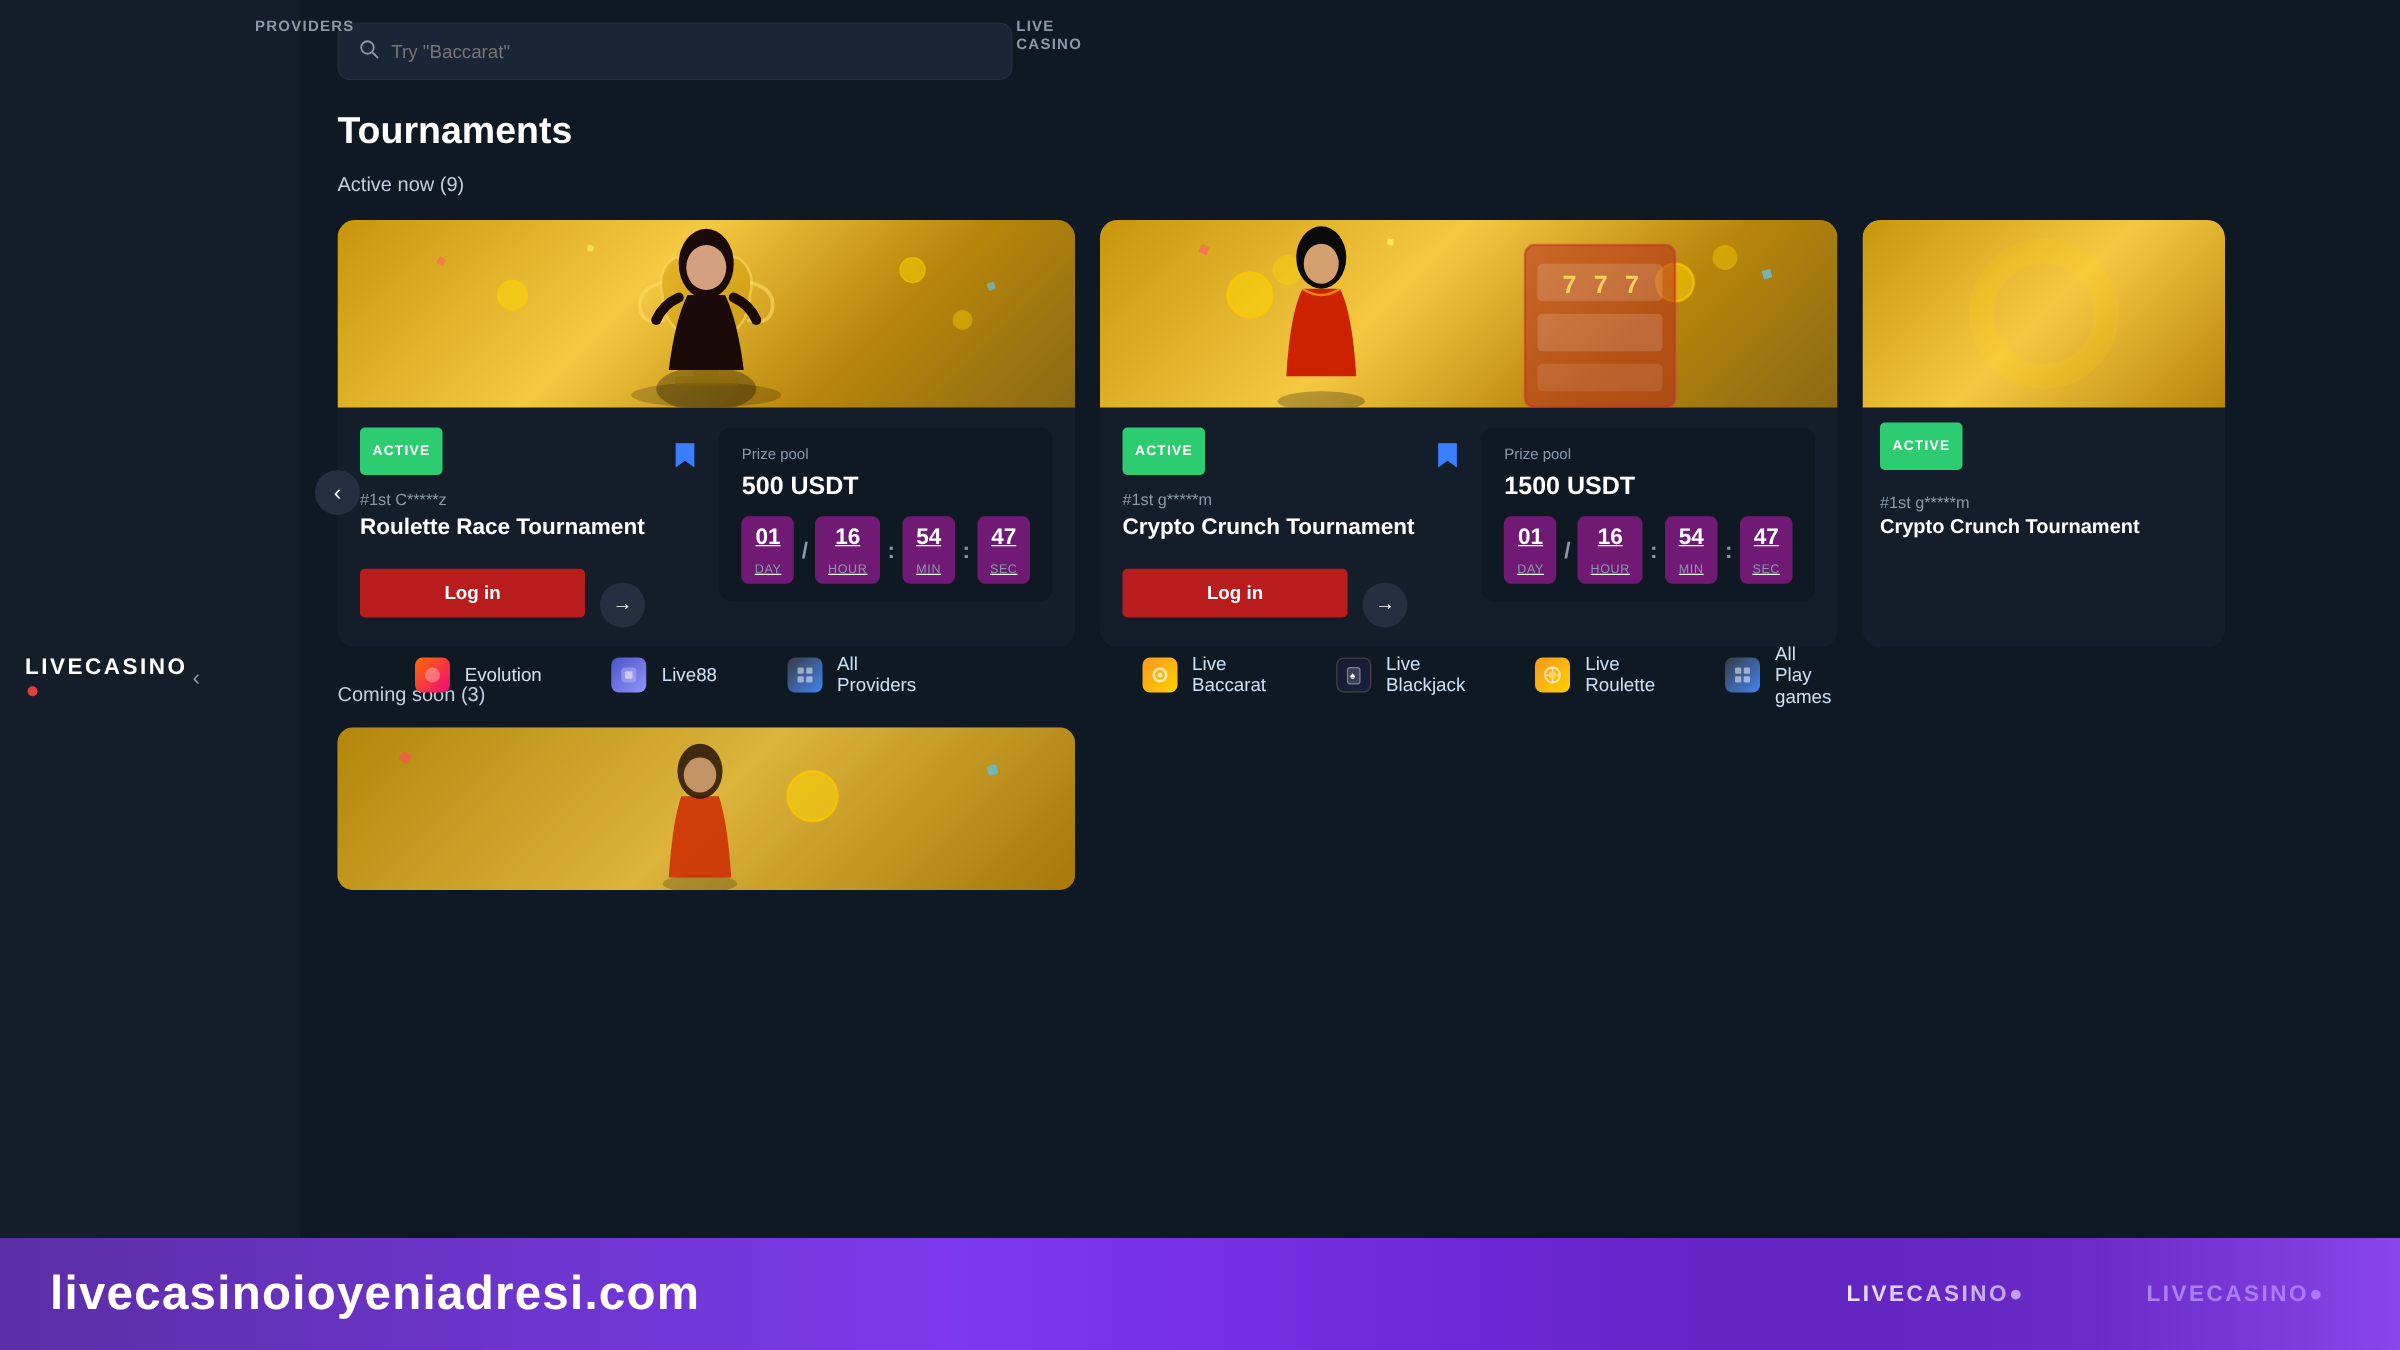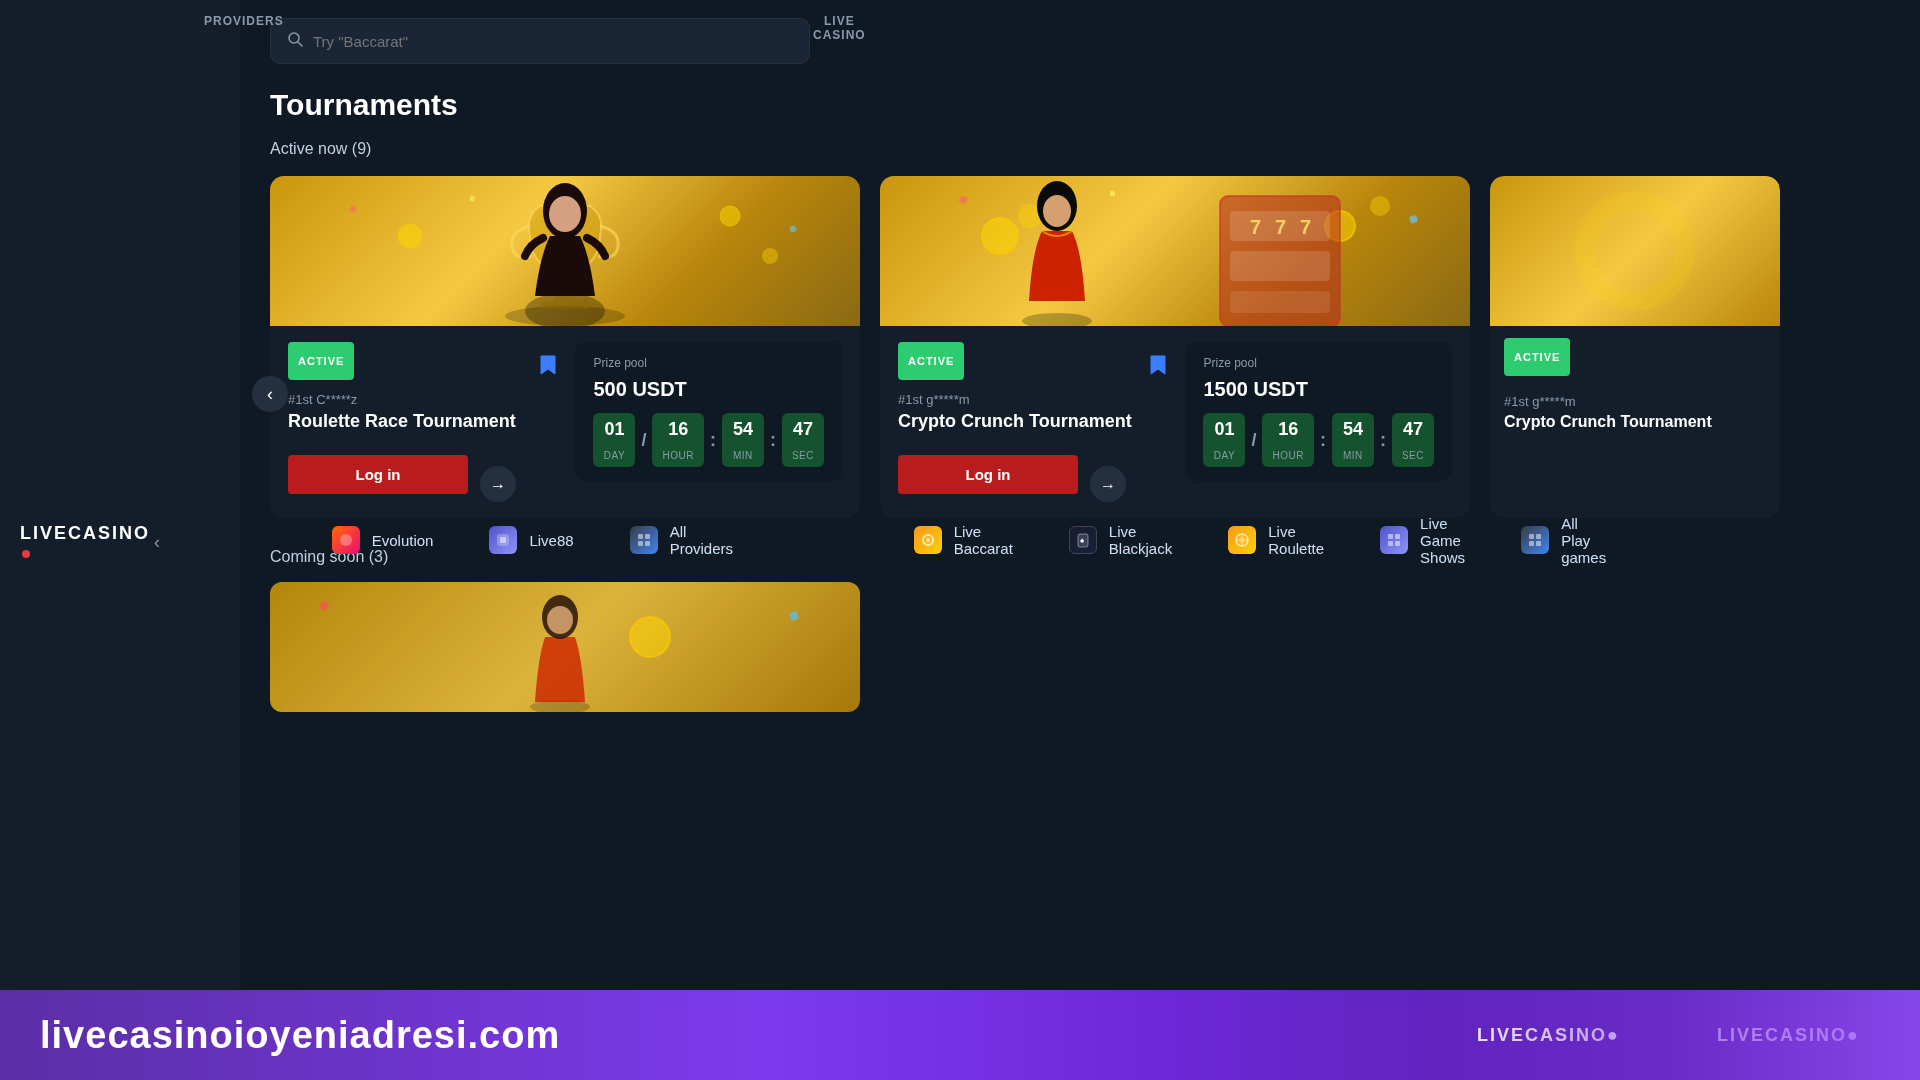--- a/index.html
+++ b/index.html
@@ -52,21 +52,20 @@
       font-size: 18px;
       padding: 4px;
     }
     .sidebar-section-label {
       font-size: 12px;
       font-weight: 700;
       letter-spacing: 1px;
       color: #8899aa;
       text-transform: uppercase;
       padding: 14px 20px 6px 20px;
-      text-align: center;
     }
     .sidebar-divider {
       height: 1px;
       background: #1e2d3d;
       margin: 8px 16px;
     }
     .sidebar-item {
       display: flex;
       align-items: center;
       padding: 11px 20px;
@@ -267,25 +266,26 @@
       margin-bottom: 12px;
     }
 
     .countdown {
       display: flex;
       align-items: center;
       gap: 6px;
     }
 
     .countdown-block {
-      background: #14532d;
+      background: #701a75;
       border-radius: 6px;
       padding: 6px 10px;
       text-align: center;
       min-width: 42px;
+      text-decoration: underline;
     }
 
     .countdown-num {
       font-size: 18px;
       font-weight: 700;
       color: #fff;
       display: block;
     }
 
     .countdown-unit {
@@ -442,31 +442,20 @@
           <circle cx="8" cy="8" r="3" fill="rgba(255,255,255,0.4)"></circle>
           <line x1="8" y1="2" x2="8" y2="5" stroke="rgba(255,255,255,0.7)" stroke-width="1"></line>
           <line x1="8" y1="11" x2="8" y2="14" stroke="rgba(255,255,255,0.7)" stroke-width="1"></line>
           <line x1="2" y1="8" x2="5" y2="8" stroke="rgba(255,255,255,0.7)" stroke-width="1"></line>
           <line x1="11" y1="8" x2="14" y2="8" stroke="rgba(255,255,255,0.7)" stroke-width="1"></line>
         </svg>
     </div>
     <span class="sidebar-item-label">Live Roulette</span>
   </div>
 
-  <div class="sidebar-item">
-    <div class="sidebar-item-icon icon-gameshows">
-      <svg width="16" height="16" viewBox="0 0 16 16">
-          <rect x="2" y="2" width="5" height="5" rx="1" fill="rgba(255,255,255,0.5)"></rect>
-          <rect x="9" y="2" width="5" height="5" rx="1" fill="rgba(255,255,255,0.5)"></rect>
-          <rect x="2" y="9" width="5" height="5" rx="1" fill="rgba(255,255,255,0.5)"></rect>
-          <rect x="9" y="9" width="5" height="5" rx="1" fill="rgba(255,255,255,0.5)"></rect>
-        </svg>
-    </div>
-    <span class="sidebar-item-label">Live Game Shows</span>
-  </div>
 
   <div class="sidebar-item">
     <div class="sidebar-item-icon icon-alllive">
       <svg width="16" height="16" viewBox="0 0 16 16">
           <rect x="2" y="2" width="5" height="5" rx="1" fill="rgba(255,255,255,0.5)"></rect>
           <rect x="9" y="2" width="5" height="5" rx="1" fill="rgba(255,255,255,0.5)"></rect>
           <rect x="2" y="9" width="5" height="5" rx="1" fill="rgba(255,255,255,0.5)"></rect>
           <rect x="9" y="9" width="5" height="5" rx="1" fill="rgba(255,255,255,0.5)"></rect>
         </svg>
     </div>

